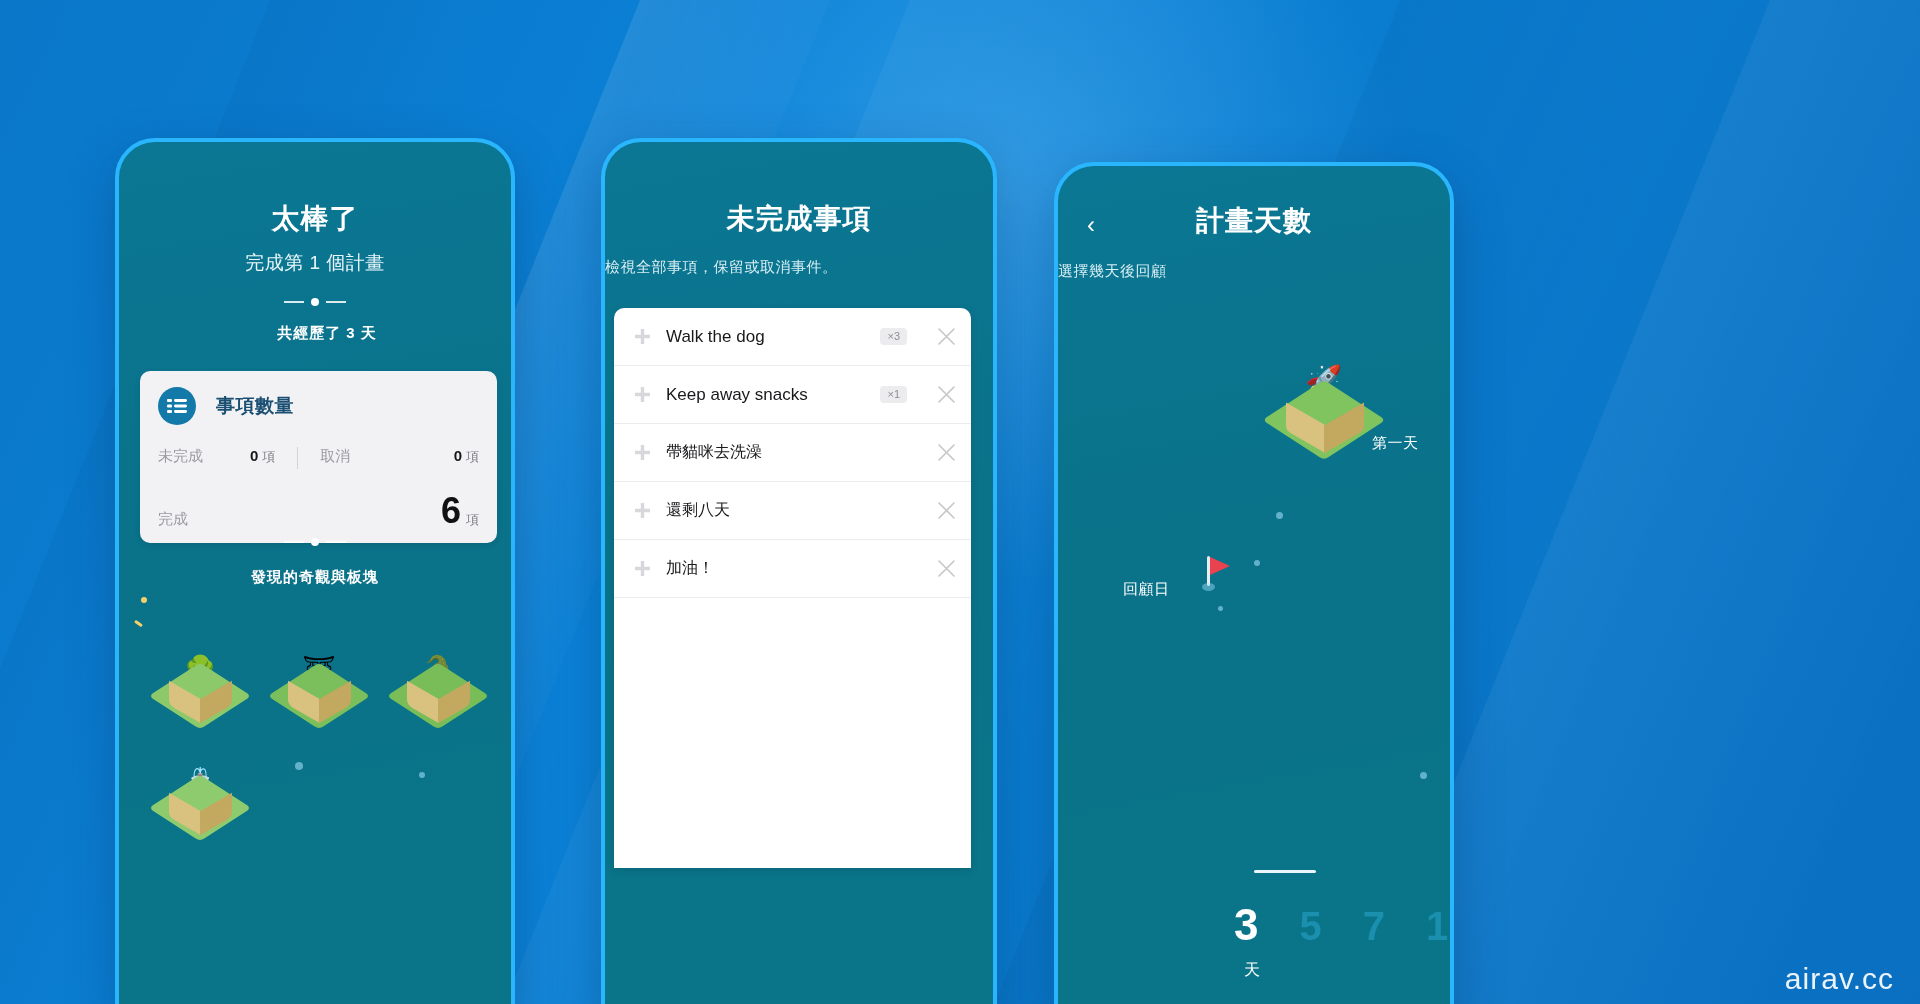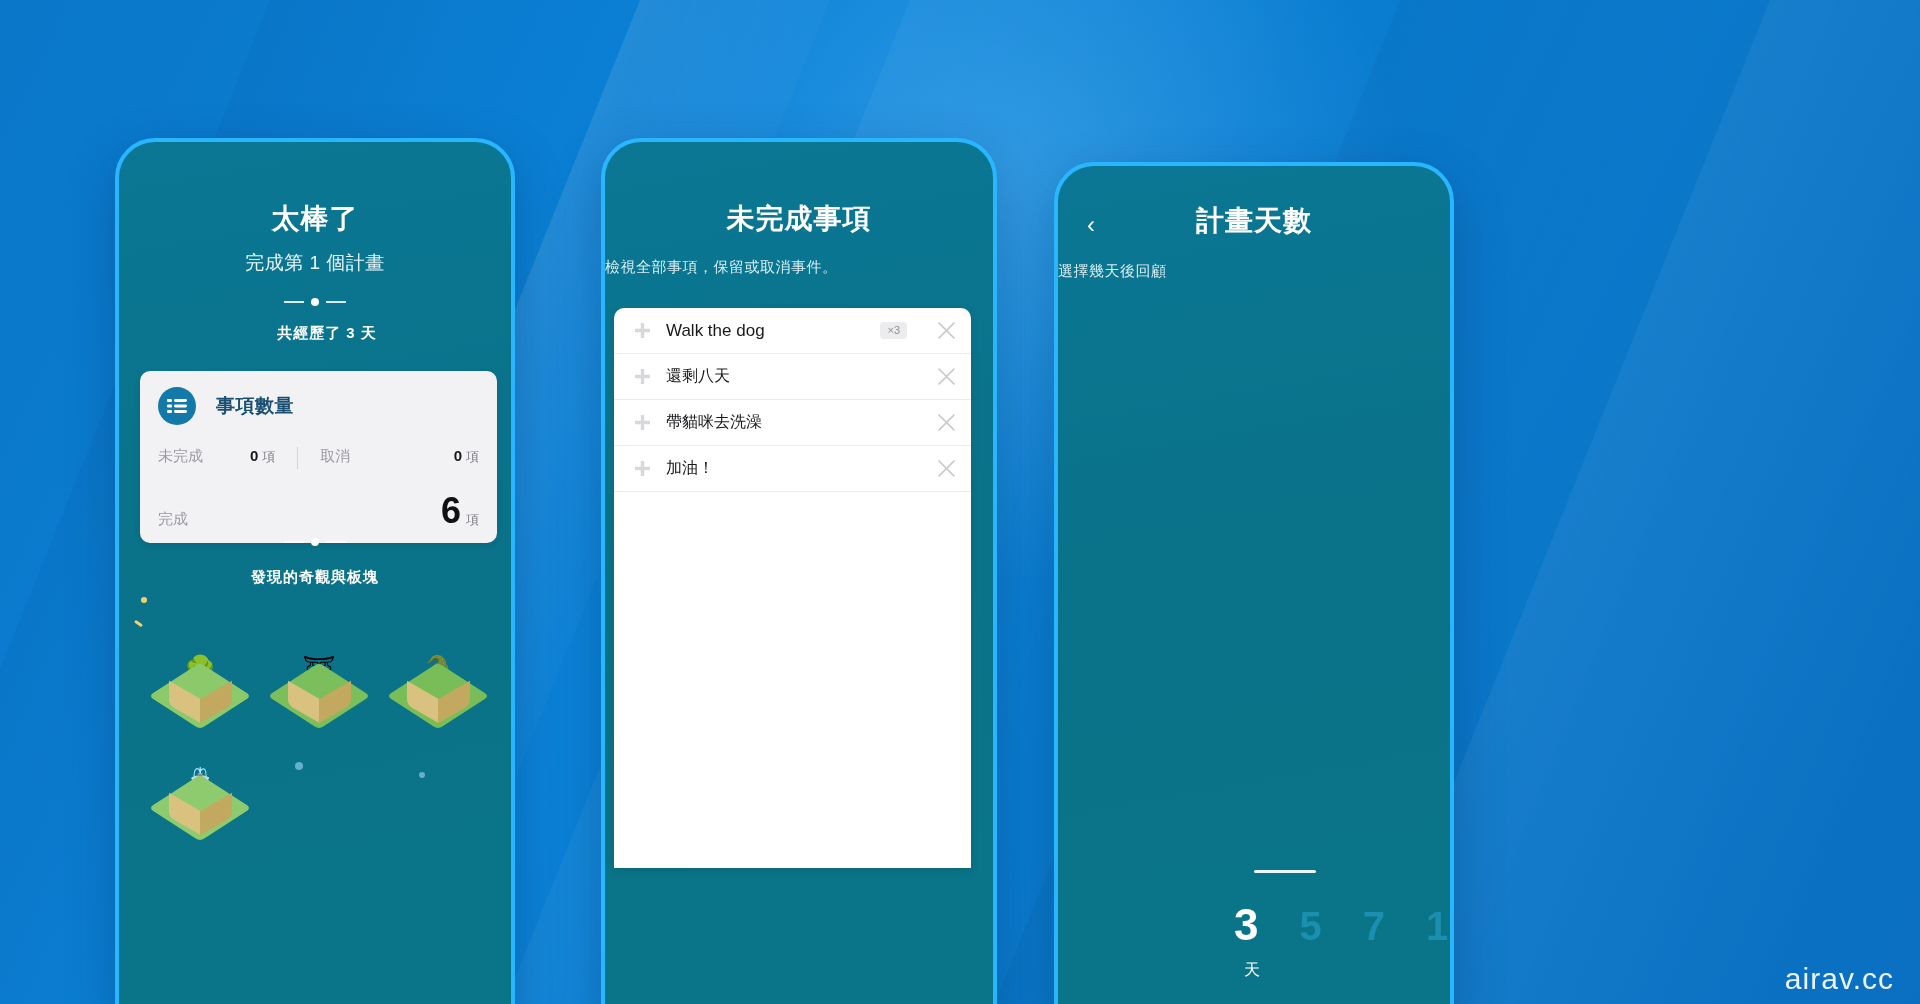--- a/index.html
+++ b/index.html
@@ -134,21 +134,21 @@
   .spark { position:absolute; border-radius:50%; background:rgba(170,230,255,.55); }
 
   
   .list-card {
     position:absolute; left:9px; top:166px; width:357px;
     background:#ffffff; border-radius:10px 10px 0 0;
     min-height:560px;
     box-shadow:0 2px 8px rgba(0,0,0,.12);
   }
   .list-item {
-    display:flex; align-items:center; height:46px;
+    display:flex; align-items:center; height:58px;
     padding:0 16px 0 18px; border-bottom:1px solid #ececee;
   }
   .list-item:last-child { border-bottom:1px solid #ececee; }
   .li-grip { width:20px; flex:0 0 auto; color:#d6d6da; display:flex; align-items:center; justify-content:center; }
   .li-label { margin-left:14px; font-size:17px; color:#19191c; }
   .li-label.cjk { font-size:16px; }
   .li-badge {
     margin-left:auto; background:#ececef; color:#8e8e95;
     font-size:11px; border-radius:4px; padding:3px 7px; line-height:1;
   }
@@ -325,75 +325,113 @@
       </span>
       <span class="li-label">Walk the dog</span>
       <span class="li-badge">×3</span>
       <span class="li-x">
         <svg width="17" height="17" viewBox="0 0 17 17" aria-hidden="true">
           <path d="M1 1L16 16M16 1L1 16" stroke="#c6c6cb" stroke-width="1.6" stroke-linecap="round"></path>
         </svg>
       </span>
     </div>
 
-
     <div class="list-item">
       <span class="li-grip">
         <svg width="15" height="15" viewBox="0 0 15 15" aria-hidden="true">
           <path d="M5.8 0h3.4v5.8H15v3.4H9.2V15H5.8V9.2H0V5.8h5.8z" fill="#d8d8dc"></path>
         </svg>
       </span>
+      <span class="li-label">Keep away snacks</span>
+      <span class="li-badge">×1</span>
+      <span class="li-x">
+        <svg width="17" height="17" viewBox="0 0 17 17" aria-hidden="true">
+          <path d="M1 1L16 16M16 1L1 16" stroke="#c6c6cb" stroke-width="1.6" stroke-linecap="round"></path>
+        </svg>
+      </span>
+    </div>
+
+    <div class="list-item">
+      <span class="li-grip">
+        <svg width="15" height="15" viewBox="0 0 15 15" aria-hidden="true">
+          <path d="M5.8 0h3.4v5.8H15v3.4H9.2V15H5.8V9.2H0V5.8h5.8z" fill="#d8d8dc"></path>
+        </svg>
+      </span>
+      <span class="li-label cjk">帶貓咪去洗澡</span>
+      <span class="li-x solo">
+        <svg width="17" height="17" viewBox="0 0 17 17" aria-hidden="true">
+          <path d="M1 1L16 16M16 1L1 16" stroke="#c6c6cb" stroke-width="1.6" stroke-linecap="round"></path>
+        </svg>
+      </span>
+    </div>
+
+    <div class="list-item">
+      <span class="li-grip">
+        <svg width="15" height="15" viewBox="0 0 15 15" aria-hidden="true">
+          <path d="M5.8 0h3.4v5.8H15v3.4H9.2V15H5.8V9.2H0V5.8h5.8z" fill="#d8d8dc"></path>
+        </svg>
+      </span>
       <span class="li-label cjk">還剩八天</span>
       <span class="li-x solo">
         <svg width="17" height="17" viewBox="0 0 17 17" aria-hidden="true">
           <path d="M1 1L16 16M16 1L1 16" stroke="#c6c6cb" stroke-width="1.6" stroke-linecap="round"></path>
         </svg>
       </span>
     </div>
 
     <div class="list-item">
       <span class="li-grip">
         <svg width="15" height="15" viewBox="0 0 15 15" aria-hidden="true">
           <path d="M5.8 0h3.4v5.8H15v3.4H9.2V15H5.8V9.2H0V5.8h5.8z" fill="#d8d8dc"></path>
         </svg>
       </span>
-      <span class="li-label cjk">帶貓咪去洗澡</span>
-      <span class="li-x solo">
-        <svg width="17" height="17" viewBox="0 0 17 17" aria-hidden="true">
-          <path d="M1 1L16 16M16 1L1 16" stroke="#c6c6cb" stroke-width="1.6" stroke-linecap="round"></path>
-        </svg>
-      </span>
-    </div>
-
-    <div class="list-item">
-      <span class="li-grip">
-        <svg width="15" height="15" viewBox="0 0 15 15" aria-hidden="true">
-          <path d="M5.8 0h3.4v5.8H15v3.4H9.2V15H5.8V9.2H0V5.8h5.8z" fill="#d8d8dc"></path>
-        </svg>
-      </span>
       <span class="li-label cjk">加油！</span>
       <span class="li-x solo">
         <svg width="17" height="17" viewBox="0 0 17 17" aria-hidden="true">
           <path d="M1 1L16 16M16 1L1 16" stroke="#c6c6cb" stroke-width="1.6" stroke-linecap="round"></path>
         </svg>
       </span>
     </div>
 
   </div>
 </div>
 
 <div class="phone" id="phone3">
 
   <div class="back-arrow">‹</div>
 
   <div style="position:absolute;left:0;top:36px;width:100%;">
     <div class="scr-title">計畫天數</div>
     <div class="scr-sub-sm" style="margin-top:22px;">選擇幾天後回顧</div>
   </div>
 
+  <div class="map-area">
+
+    <div style="position:absolute;left:218px;top:58px;">
+      <div class="tile" style="width:96px;height:92px;">
+        <span class="deco" style="left:50%;top:2px;font-size:30px;">🚀</span>
+        <span class="top" style="left:12px;top:20px;width:72px;height:72px;background:#7fc45f;"></span>
+        <span class="side-l" style="left:10px;top:50px;width:40px;height:28px;"></span>
+        <span class="side-r" style="left:48px;top:50px;width:40px;height:28px;"></span>
+      </div>
+    </div>
+    <span class="node-label" style="left:314px;top:128px;">第一天</span>
+
+    <span class="spark" style="left:218px;top:206px;width:7px;height:7px;"></span>
+    <span class="spark" style="left:196px;top:254px;width:6px;height:6px;"></span>
+    <span class="spark" style="left:160px;top:300px;width:5px;height:5px;"></span>
+    <span class="spark" style="left:362px;top:466px;width:7px;height:7px;"></span>
+
+    <div class="flag" style="left:138px;top:250px;">
+      <span class="cloth"></span>
+        <span class="pole"></span>
+        <span class="base"></span>
+    </div>
+    <span class="node-label" style="left:65px;top:274px;">回顧日</span>
+  </div>
 
   <div class="daypick">
     <span class="tickline" style="left:196px;transform:none;"></span>
     <div class="numbers">
       <span class="num sel">3</span>
       <span class="num">5</span>
       <span class="num">7</span>
       <span class="num">1</span>
     </div>
     <div class="unit">天</div>

